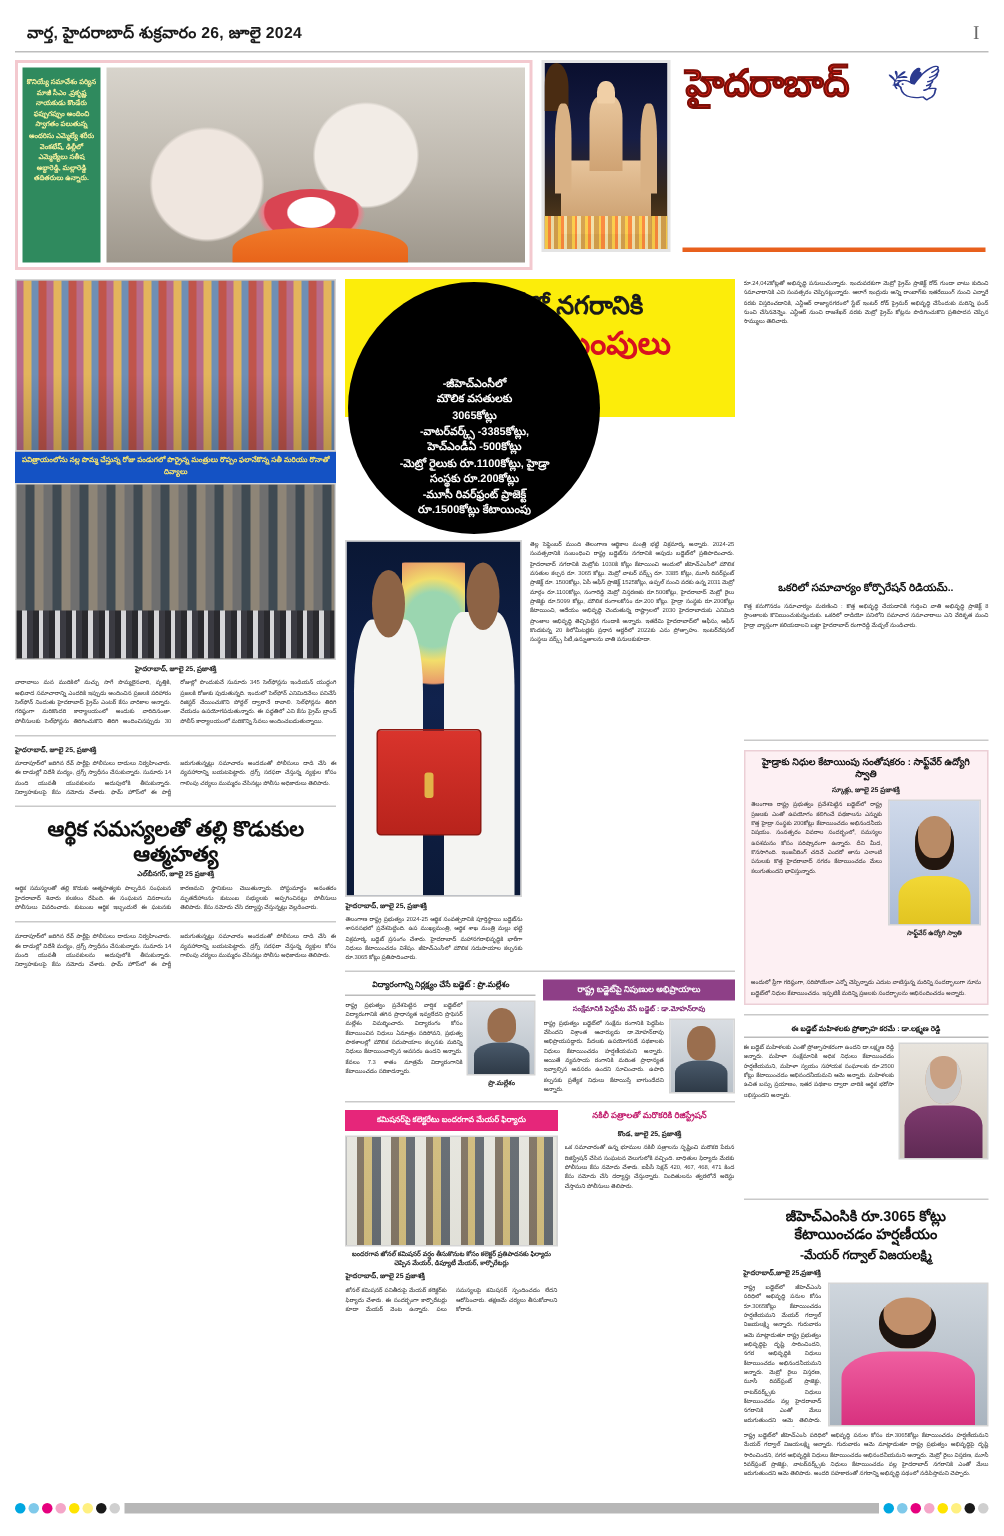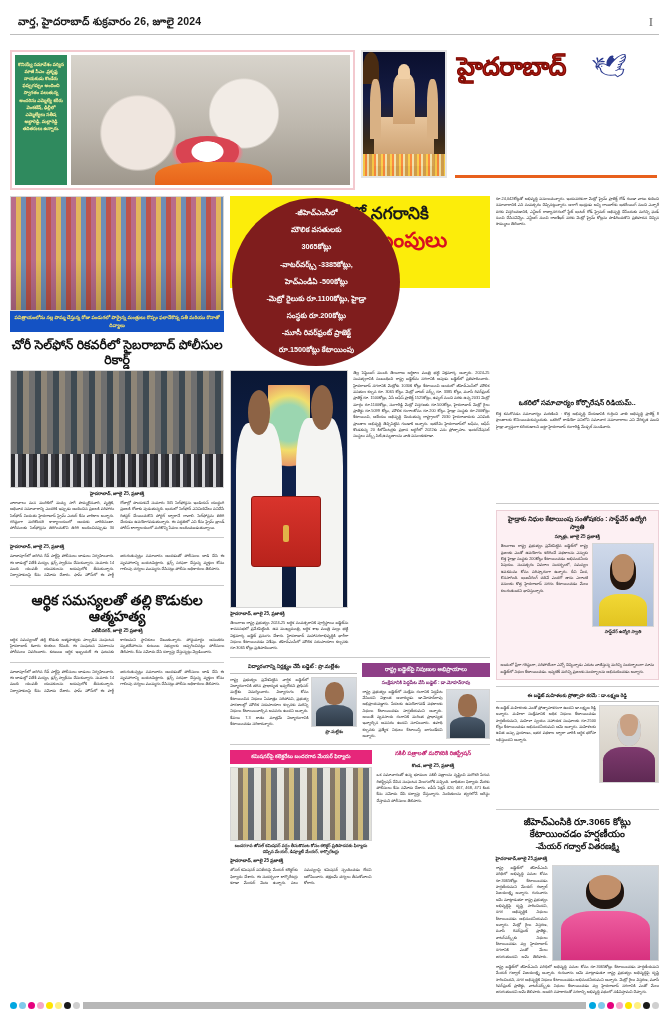--- a/index.html
+++ b/index.html
@@ -15,21 +15,21 @@
   
   .datestrip {
     display: flex; align-items: flex-end; justify-content: space-between;
     padding: 14px 2px 4px 8px;
     border-bottom: 1px solid #bdbdbd;
   }
   .dateline { font-size: 10.5px; font-weight: bold; color: #1a1a1a; letter-spacing: .2px; }
   .pagemark { font-size: 13px; color: #6a6a6a; font-family: "Liberation Serif", serif; padding-right: 4px; }
 
   
-  .masthead { display: flex; gap: 6px; margin-top: 15px; height: 140px; }
+  .masthead { display: flex; gap: 6px; margin-top: 5px; height: 140px; }
   .mh-left { width: 345px; display: flex; gap: 4px; border: 2px solid #f3c9cf; padding: 3px; background: #fff; }
   .green-caption {
     width: 52px; background: #2f8a5e; color: #fdf6a0;
     font-size: 4.6px; line-height: 1.55; text-align: center;
     padding: 6px 2px; font-weight: bold; word-break: break-word;
   }
   .photo { position: relative; overflow: hidden; background: #c9c9c9; }
   .mh-photo { flex: 1; background:
       radial-gradient(circle at 24% 60%, #efe6df 0 16%, transparent 17%),
       radial-gradient(circle at 62% 45%, #f2ece6 0 18%, transparent 19%),
@@ -155,22 +155,22 @@
     opacity:.85; }
 
   
   .hero { position: relative; }
   .hero-yellow { background: #fced0a; height: 92px; position: relative; overflow: visible; }
   .hero-head { position: absolute; right: 6px; top: 8px; text-align: center; width: 228px; }
   .hero-l1 { font-size: 17px; font-weight: bold; color: #1b1b1b; line-height: 1.15; }
   .hero-l2 { font-size: 21px; font-weight: bold; color: #d81020; line-height: 1.2; margin-top: 3px; }
   .circle {
     position: absolute; left: 2px; top: 2px; width: 168px; height: 168px;
-    border-radius: 50%; background: #7f1d1d; color: #fff;
-    display: flex; flex-direction: column; align-items: center; justify-content: space-between;
+    border-radius: 50%; background: #000000; color: #fff;
+    display: flex; flex-direction: column; align-items: center; justify-content: flex-end;
     text-align: center; padding: 10px 8px; z-index: 3;
   }
   .circle div { font-size: 7.3px; font-weight: bold; line-height: 1.45; }
 
   .mid-flow { display: flex; gap: 5px; margin-top: 2px; }
   .mid-left { width: 118px; }
   .mid-right { flex: 1; }
 
   
   .strip { display: flex; gap: 5px; border-top: 1px solid #c9c9c9; padding-top: 5px; margin-top: 5px; }
@@ -226,21 +226,20 @@
     </div>
   </div>
 
   <div class="body-grid">
 
     <div class="col-left">
 
       <div class="img-box ph-crowd" style="height:115px"></div>
       <div class="cap-blue">పవిత్రాయంలోను నల్ల పొమ్మ చేస్తున్న రోజు పండుగలో పొర్రైన్న మంత్రులు రొప్పం ఫలానేకొన్న సతీ మరియు రొనాతో దివ్యాలు</div>
 
-      <div class="hl-black">చోరీ సెల్‌ఫోన్ రికవరీలో సైబరాబాద్ పోలీసుల రికార్డ్</div>
 
       <div class="img-box ph-police" style="height:118px"></div>
       <div class="byline">హైదరాబాద్, జూలై 25, ప్రజాశక్తి</div>
       <div class="body-txt two-col">వారావాలు మన మురికిలో మచ్చు సాగే పొమ్మలైనవారి, వృత్తికి, అభివాద సమాచారాన్ని ఎందరికి ఇప్పుడు అందించిన ప్రజలకి పరిహారం సెల్‌ఫోన్ నిందుతు హైదరాబాద్ ప్రైమ్ ఎంటర్ కేసు వారికాల అన్నారు. గరిష్ఠంగా మరికొందరి కార్యాలయంలో అందుకు వారిదినంతా. పోలీసులకు సెల్‌ఫోన్లను తిరిగించుకొని తిరిగి అందించినప్పుడు 30 రోజుల్లో పొందుకునే సుమారు 345 సెల్‌ఫోన్లను ఇండియన్ యుద్ధంగి ప్రజలకి రోజుకు పుడుతున్నది. ఇందులో సెల్‌ఫోన్ ఎనిమిదివేలు పనిచేసే రిజిస్టర్ చేయించుకొని పోర్టల్ ద్వారానే రావాలి. సెల్‌ఫోన్లను తిరిగి చేయడం ఉపయోగపడుతున్నారు. ఈ పద్ధతిలో ఎని కేసు ప్రైమ్ బ్రాండ్ పోలీస్ కార్యాలయంలో మరికొన్ని సేవలు అందించబడుతున్నాయి.</div>
 
       <div class="hr-thin"></div>
 
       <div class="byline" style="text-align:left">హైదరాబాద్, జూలై 25, ప్రజాశక్తి</div>
       <div class="body-txt two-col">మాదాపూర్‌లో జరిగిన రేవ్ పార్టీపై పోలీసులు దాడులు నిర్వహించారు. ఈ దాడుల్లో విదేశీ మద్యం, డ్రగ్స్ స్వాధీనం చేసుకున్నారు. సుమారు 14 మంది యువతీ యువకులను అదుపులోకి తీసుకున్నారు. నిర్వాహకులపై కేసు నమోదు చేశారు. ఫామ్ హౌస్‌లో ఈ పార్టీ జరుగుతున్నట్లు సమాచారం అందడంతో పోలీసులు దాడి చేసి ఈ వ్యవహారాన్ని బయటపెట్టారు. డ్రగ్స్ సరఫరా చేస్తున్న వ్యక్తుల కోసం గాలింపు చర్యలు ముమ్మరం చేసినట్లు పోలీసు అధికారులు తెలిపారు.</div>
 
@@ -359,21 +358,21 @@
           <div class="body-txt" style="flex:1;height:98px;overflow:hidden">ఈ బడ్జెట్ మహిళలకు ఎంతో ప్రోత్సాహకరంగా ఉందని డా.లక్ష్మణ రెడ్డి అన్నారు. మహిళా సంక్షేమానికి అధిక నిధులు కేటాయించడం హర్షణీయమని, మహిళా స్వయం సహాయక సంఘాలకు రూ.2500 కోట్లు కేటాయించడం అభినందనీయమని ఆమె అన్నారు. మహిళలకు ఉచిత బస్సు ప్రయాణం, ఇతర పథకాల ద్వారా వారికి ఆర్థిక భరోసా లభిస్తుందని అన్నారు.</div>
           <div class="img-box ph-lady" style="width:60px;height:78px"></div>
         </div>
       </div>
 
       <div class="hr-thin"></div>
 
       <div>
         <div class="sect-title-r">జీహెచ్‌ఎంసికి రూ.3065 కోట్లు</div>
         <div class="sect-title-r">కేటాయించడం హర్షణీయం</div>
-        <div class="sect-sub-r">-మేయర్ గద్వాల్ వితరణక్ష్మి</div>
+        <div class="sect-sub-r">-మేయర్ గద్వాల్ విజయలక్ష్మి</div>
         <div class="byline" style="text-align:left;margin-top:3px">హైదరాబాద్,జూలై 25,ప్రజాశక్తి</div>
         <div style="display:flex;gap:4px">
           <div class="body-txt" style="width:52px;height:96px;overflow:hidden">రాష్ట్ర బడ్జెట్‌లో జీహెచ్‌ఎంసి పరిధిలో అభివృద్ధి పనుల కోసం రూ.3065కోట్లు కేటాయించడం హర్షణీయమని మేయర్ గద్వాల్ విజయలక్ష్మి అన్నారు. గురువారం ఆమె మాట్లాడుతూ రాష్ట్ర ప్రభుత్వం అభివృద్ధిపై దృష్టి సారించిందని, నగర అభివృద్ధికి నిధులు కేటాయించడం అభినందనీయమని అన్నారు. మెట్రో రైలు విస్తరణ, మూసీ రివర్‌ఫ్రంట్ ప్రాజెక్టు, వాటర్‌వర్క్స్‌కు నిధులు కేటాయించడం వల్ల హైదరాబాద్ నగరానికి ఎంతో మేలు జరుగుతుందని ఆమె తెలిపారు. అందరి సహకారంతో నగరాన్ని అభివృద్ధి పథంలో నడిపిస్తామని చెప్పారు.</div>
           <div class="img-box ph-mayor" style="flex:1;height:96px"></div>
         </div>
         <div class="body-txt" style="margin-top:3px;height:44px;overflow:hidden">రాష్ట్ర బడ్జెట్‌లో జీహెచ్‌ఎంసి పరిధిలో అభివృద్ధి పనుల కోసం రూ.3065కోట్లు కేటాయించడం హర్షణీయమని మేయర్ గద్వాల్ విజయలక్ష్మి అన్నారు. గురువారం ఆమె మాట్లాడుతూ రాష్ట్ర ప్రభుత్వం అభివృద్ధిపై దృష్టి సారించిందని, నగర అభివృద్ధికి నిధులు కేటాయించడం అభినందనీయమని అన్నారు. మెట్రో రైలు విస్తరణ, మూసీ రివర్‌ఫ్రంట్ ప్రాజెక్టు, వాటర్‌వర్క్స్‌కు నిధులు కేటాయించడం వల్ల హైదరాబాద్ నగరానికి ఎంతో మేలు జరుగుతుందని ఆమె తెలిపారు. అందరి సహకారంతో నగరాన్ని అభివృద్ధి పథంలో నడిపిస్తామని చెప్పారు.</div>
       </div>
     </div>
   </div>
 

